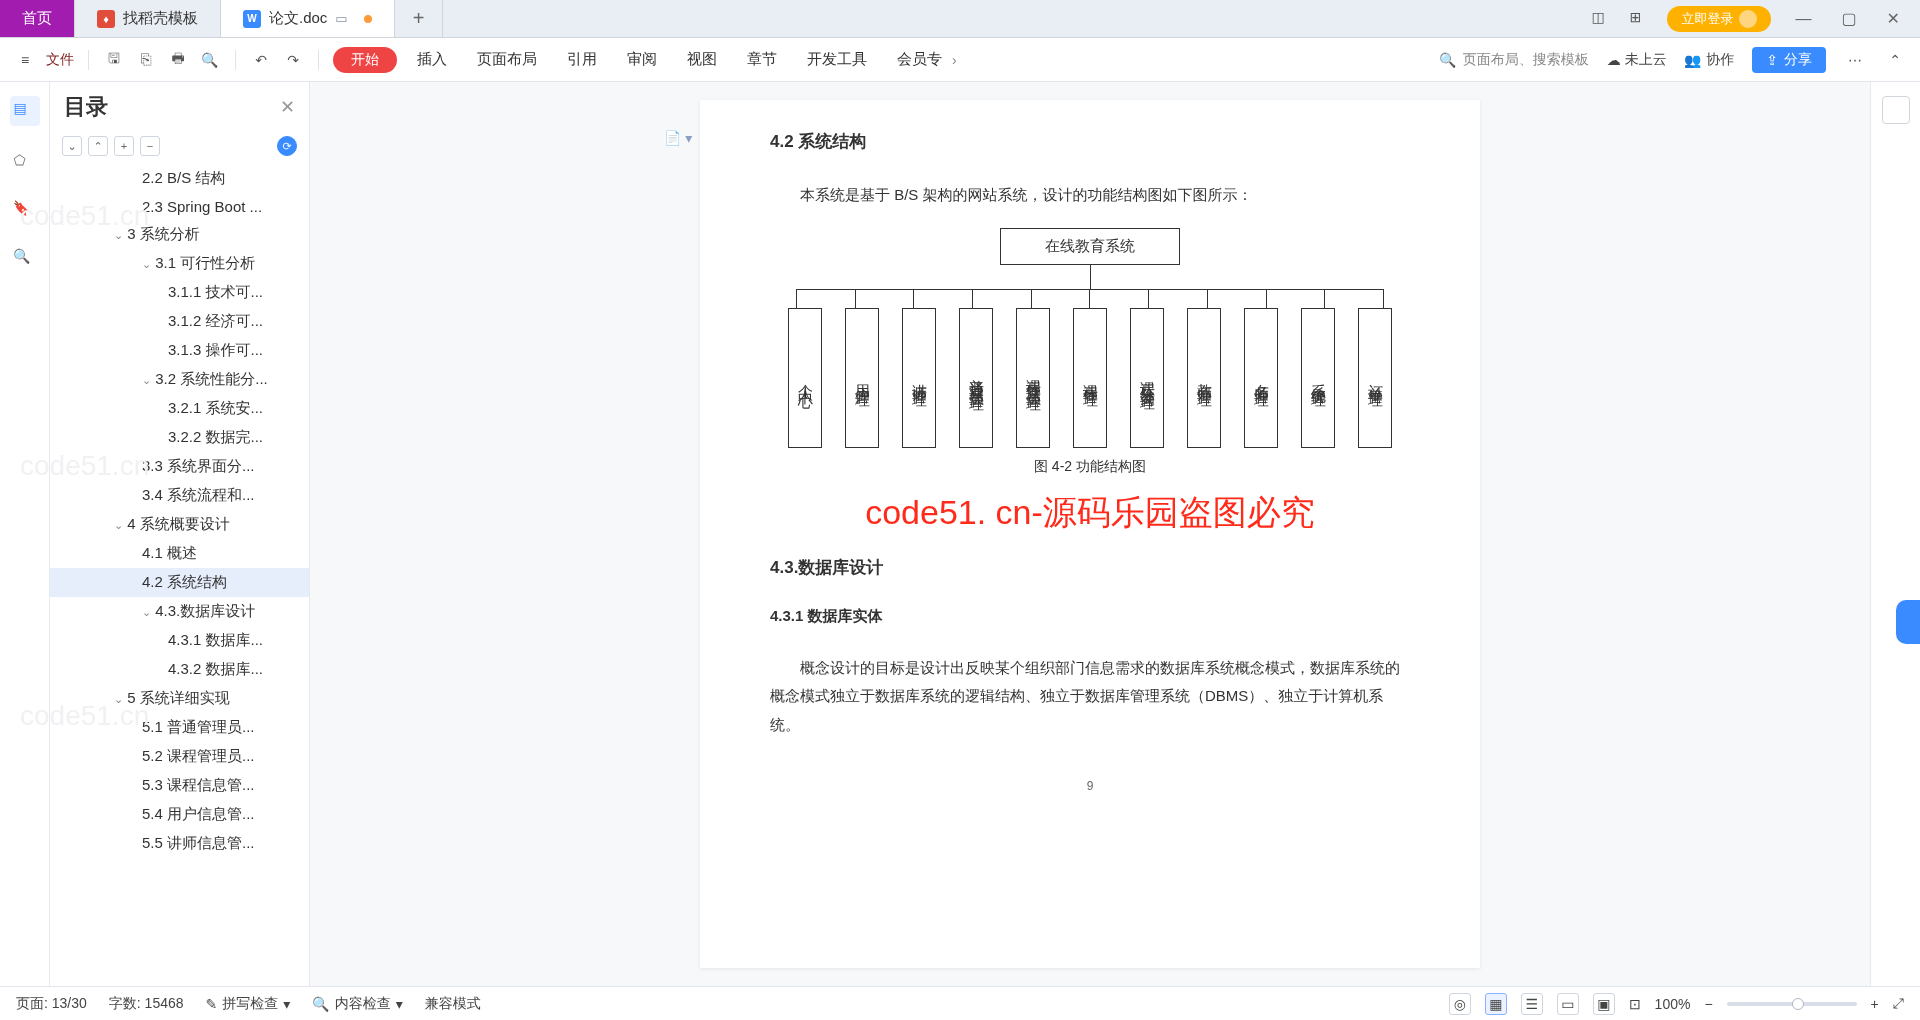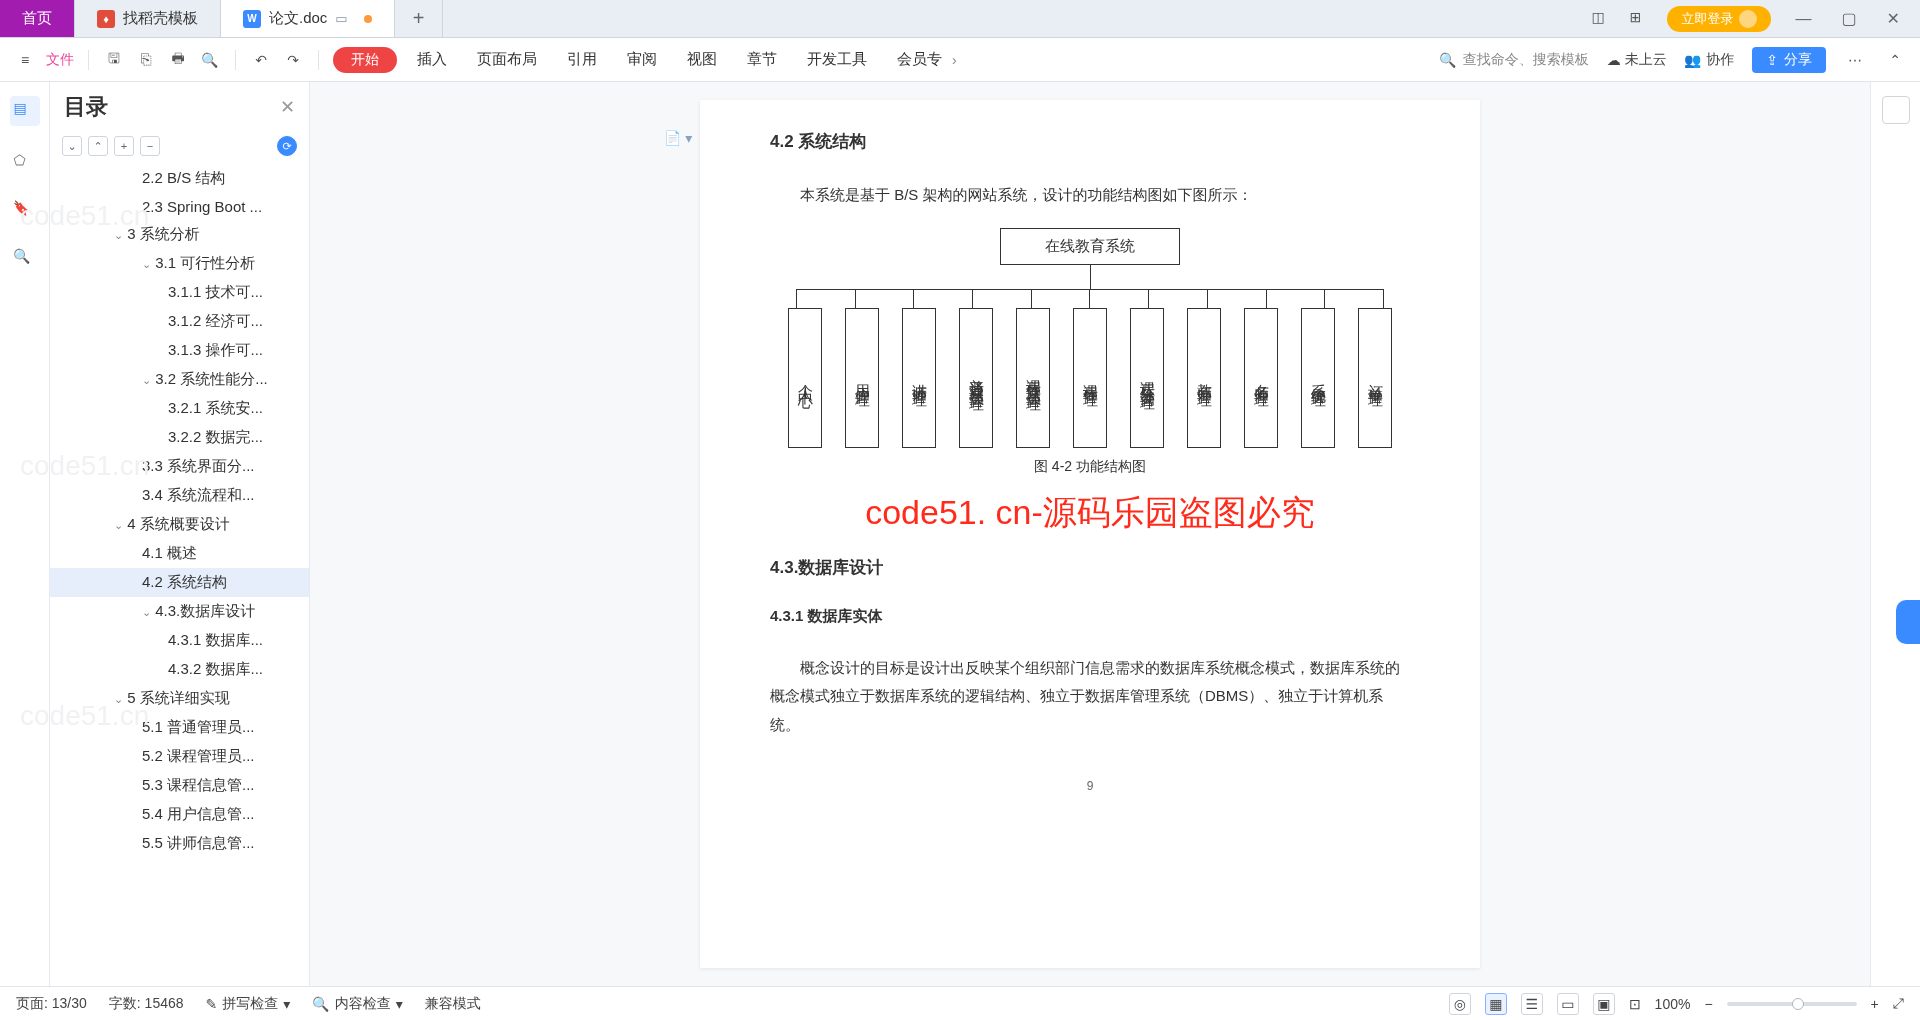--- a/index.html
+++ b/index.html
@@ -17,21 +17,21 @@
 .tab.plus { padding: 0 18px; font-size: 20px; color: #666; }
 .tabbar-right { margin-left: auto; display: flex; align-items: center; gap: 18px; padding-right: 14px; }
 .tbr-ico { width: 20px; height: 20px; color: #555; cursor: pointer; }
 .login-btn { background: #ffb100; color: #fff; padding: 4px 14px; border-radius: 14px; font-size: 13px; display: flex; align-items: center; gap: 6px; }
 .login-btn .av { width: 18px; height: 18px; background: #ffd680; border-radius: 50%; }
 .winctl { font-size: 16px; color: #666; cursor: pointer; padding: 0 6px; }
 
 
 .ribbon { height: 44px; display: flex; align-items: center; padding: 0 14px; gap: 10px; border-bottom: 1px solid #e2e6ec; }
 .rb-ico { width: 22px; height: 22px; color: #555; cursor: pointer; display: inline-flex; align-items: center; justify-content: center; }
-.rb-txt { color: #ec4899; cursor: pointer; }
+.rb-txt { color: #7f1d1d; cursor: pointer; }
 .rb-sep { width: 1px; height: 20px; background: #e0e4ea; margin: 0 4px; }
 .rb-pill { background: #ef4444; color: #fff; padding: 4px 18px; border-radius: 14px; font-size: 14px; }
 .ribbon .menus { display: flex; gap: 30px; margin-left: 10px; font-size: 15px; }
 .ribbon .menus span { cursor: pointer; }
 .ribbon .right { margin-left: auto; display: flex; align-items: center; gap: 18px; }
 .search-cmd { color: #888; display: flex; align-items: center; gap: 6px; }
 .cloud { color: #444; display: flex; align-items: center; gap: 4px; }
 .share-btn { background: #3a8bff; color: #fff; padding: 4px 14px; border-radius: 4px; display: flex; align-items: center; gap: 6px; font-size: 14px; }
 
 
@@ -158,21 +158,21 @@
       <span>页面布局</span>
       <span>引用</span>
       <span>审阅</span>
       <span>视图</span>
       <span>章节</span>
       <span>开发工具</span>
       <span>会员专</span>
     </div>
   <span style="color:#888">›</span>
   <div class="right">
-    <span class="search-cmd">🔍 <span>查找命令、搜索模板</span></span>
+    <span class="search-cmd">🔍 <span>页面布局、搜索模板</span></span>
     <span class="cloud">☁ <span>未上云</span></span>
     <span class="cloud">👥 <span>协作</span></span>
     <span class="share-btn">⇪ <span>分享</span></span>
     <span class="rb-ico">⋯</span>
     <span class="rb-ico">⌃</span>
   </div>
 </div>
 
 <div class="main">
   <div class="rail">

